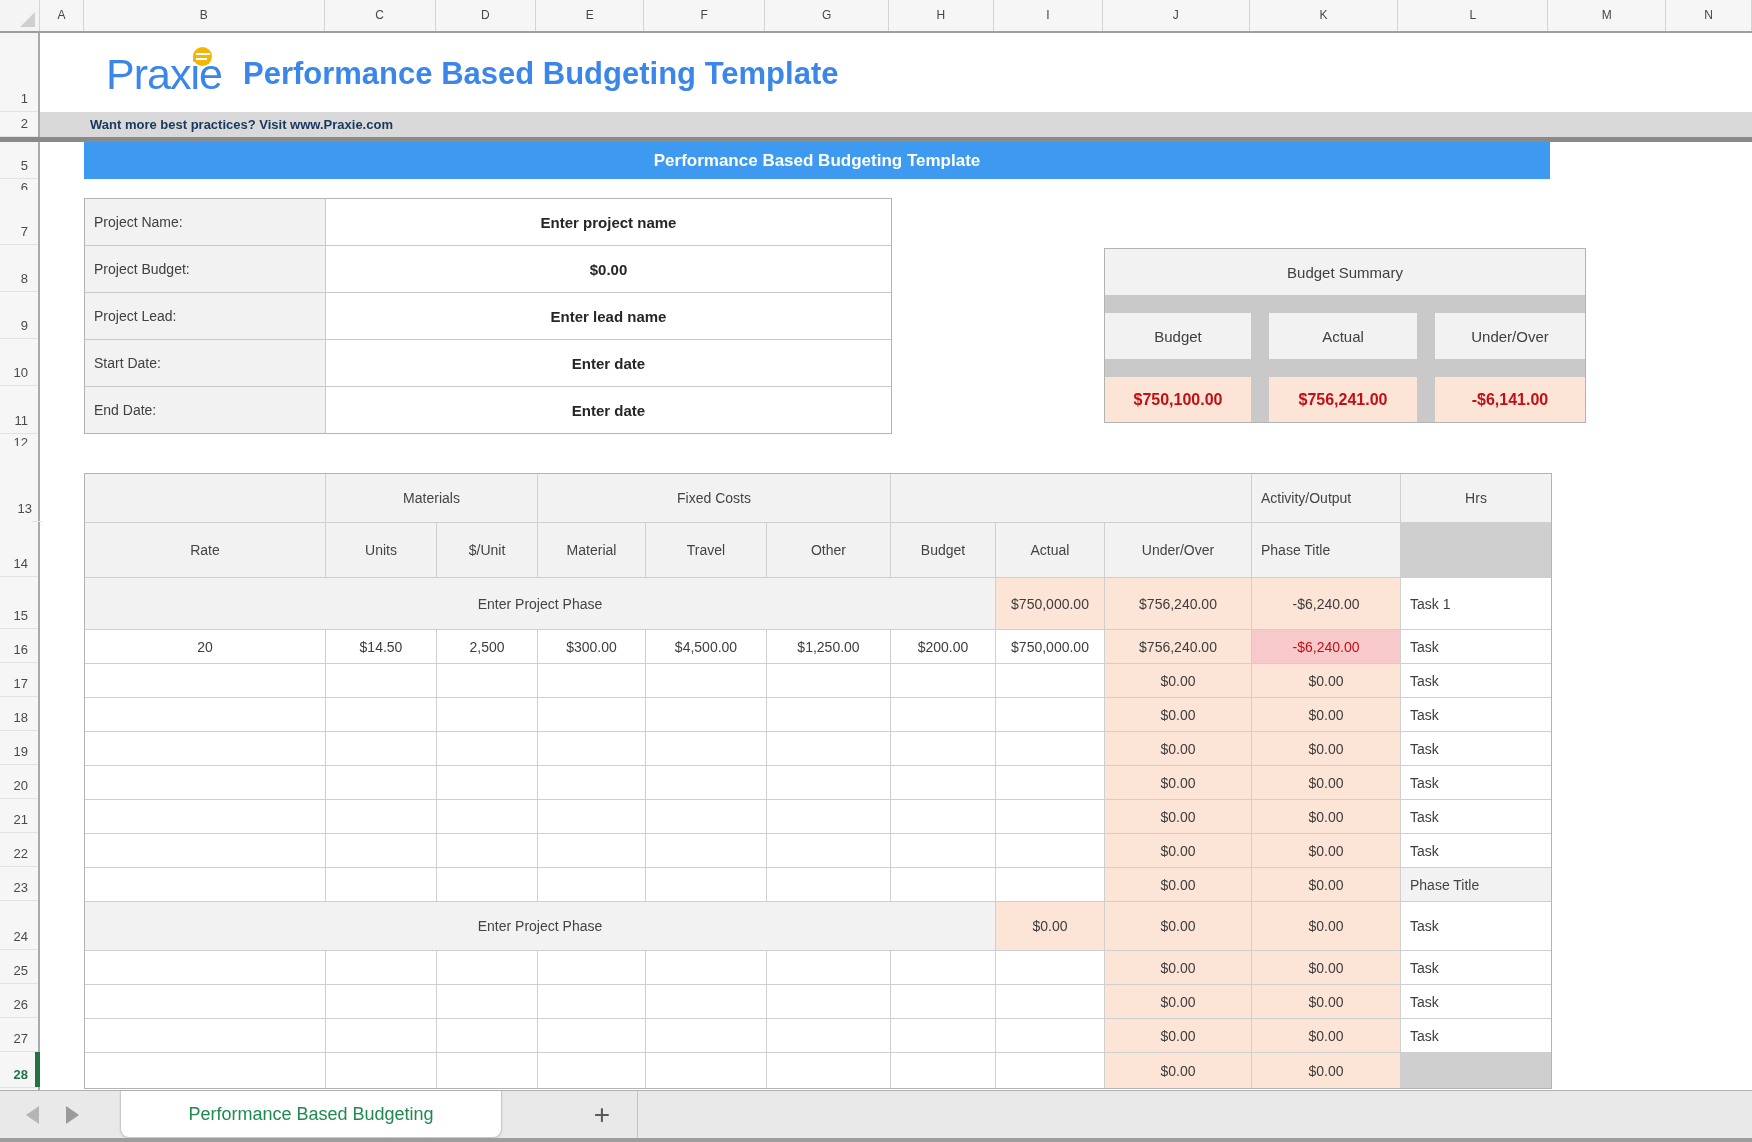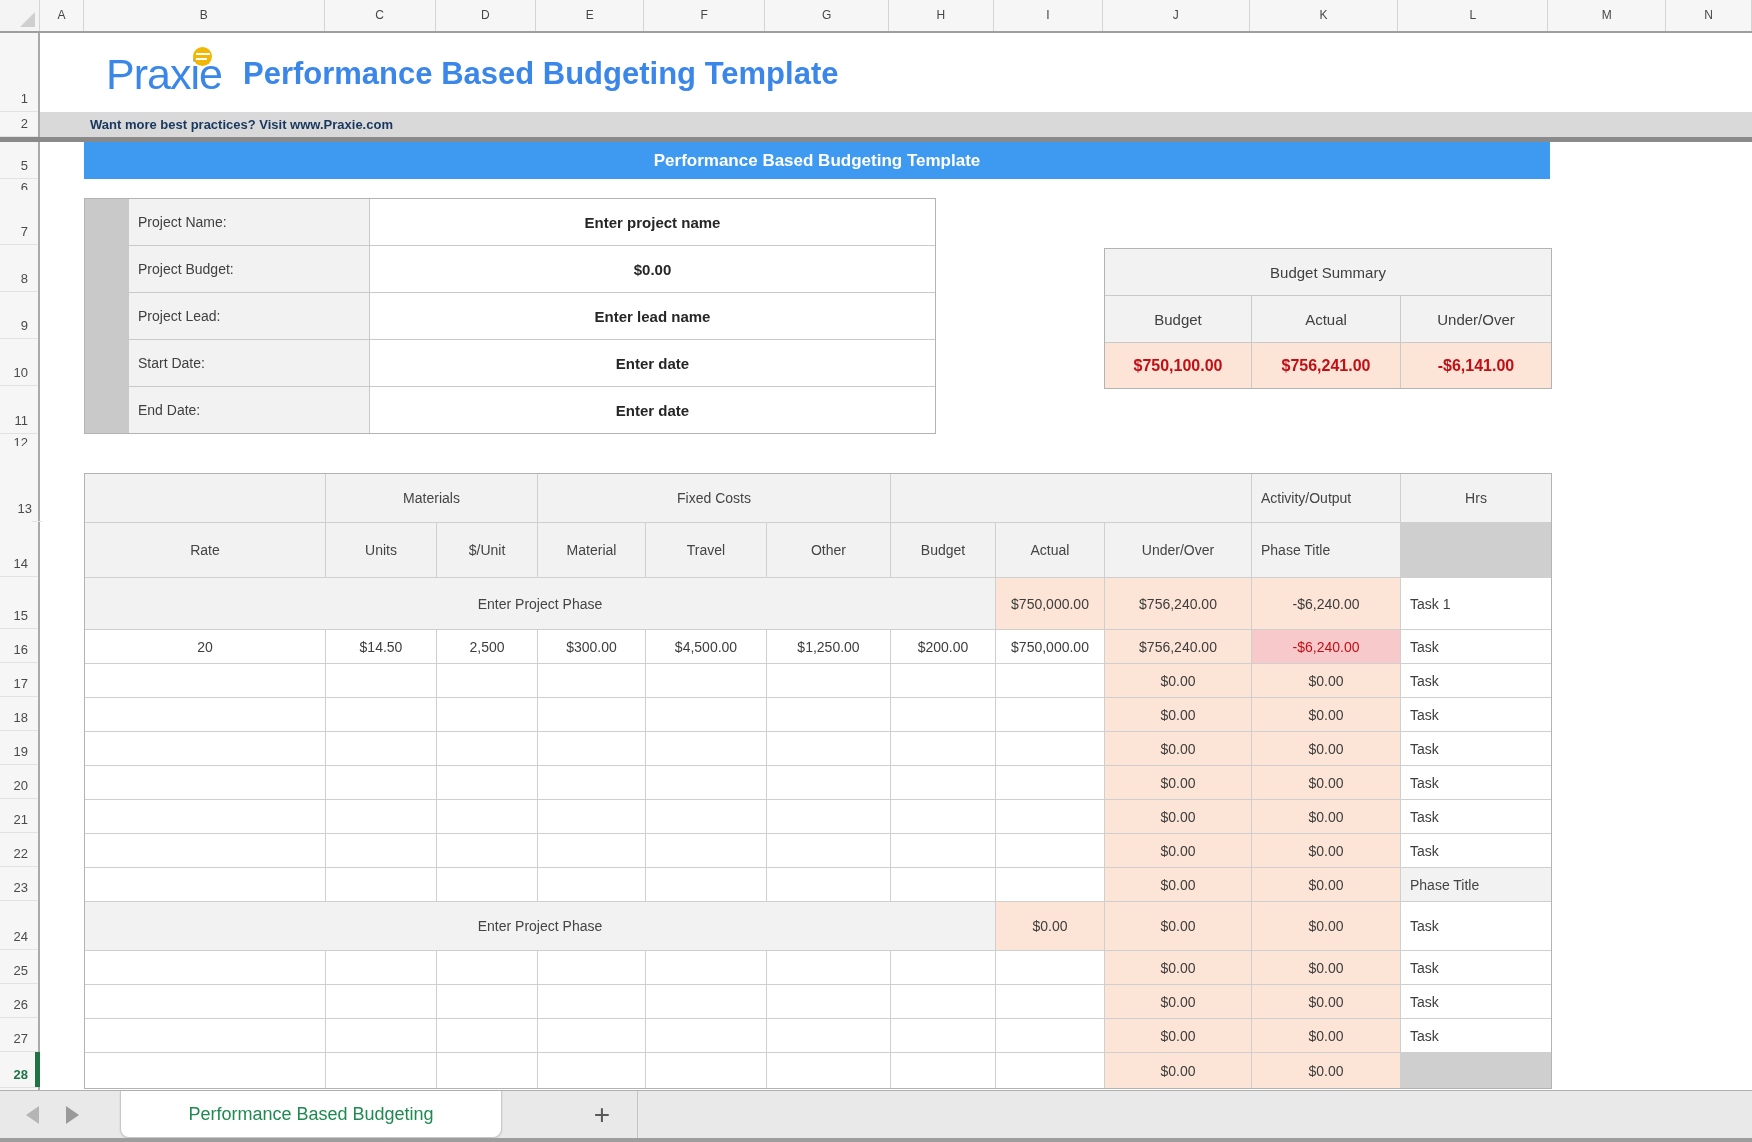--- a/index.html
+++ b/index.html
@@ -43,29 +43,29 @@
                font-weight:bold;color:var(--link-navy);cursor:pointer;}
   #thick-hr{position:absolute;left:0;top:137px;width:1752px;height:5px;background:#8a8a8a;}
 
   
   #banner{position:absolute;left:84px;top:142px;width:1466px;height:37px;background:var(--accent-blue);
           color:#fff;font-weight:bold;font-size:17px;text-align:center;line-height:37px;}
 
   
   #project-table{position:absolute;left:84px;top:198px;display:grid;
                  grid-template-columns:240px 565px;grid-template-rows:repeat(5,46px);
-                 gap:1px;background:#c9c9c9;border:1px solid #b3b3b3;padding-left:44px;}
+                 gap:1px;background:#c9c9c9;border:1px solid #b3b3b3;}
   .pi-label{background:#f2f2f2;display:flex;align-items:center;padding-left:9px;font-size:14px;color:#404040;}
   .pi-value{background:#fff;display:flex;align-items:center;justify-content:center;
             font-size:15px;font-weight:bold;color:#262626;}
 
   
   #summary-table{position:absolute;left:1104px;top:248px;display:grid;
                  grid-template-columns:146px 148px 150px;grid-template-rows:46px 46px 45px;
-                 gap:1px;background:#c9c9c9;border:1px solid #b3b3b3;}
+                 gap:18px;background:#c9c9c9;border:1px solid #b3b3b3;}
   .bs-cell{display:flex;align-items:center;justify-content:center;font-size:15px;color:#404040;background:#f2f2f2;}
   .bs-title{grid-column:span 3;}
   .bs-value{background:var(--pink-light);color:var(--red-text);font-weight:bold;font-size:16px;}
 
   
   #main-table{position:absolute;left:84px;top:473px;display:grid;
               grid-template-columns:240px 110px 100px 107px 120px 123px 104px 108px 146px 148px 150px;
               grid-template-rows:48px 54px 51px 33px 33px 33px 33px 33px 33px 33px 33px 48px 33px 33px 33px 35px;
               gap:1px;background:#cfcfcf;border:1px solid #b3b3b3;}
   .mc{background:#fff;display:flex;align-items:center;justify-content:center;font-size:14px;color:#3d3d3d;}

